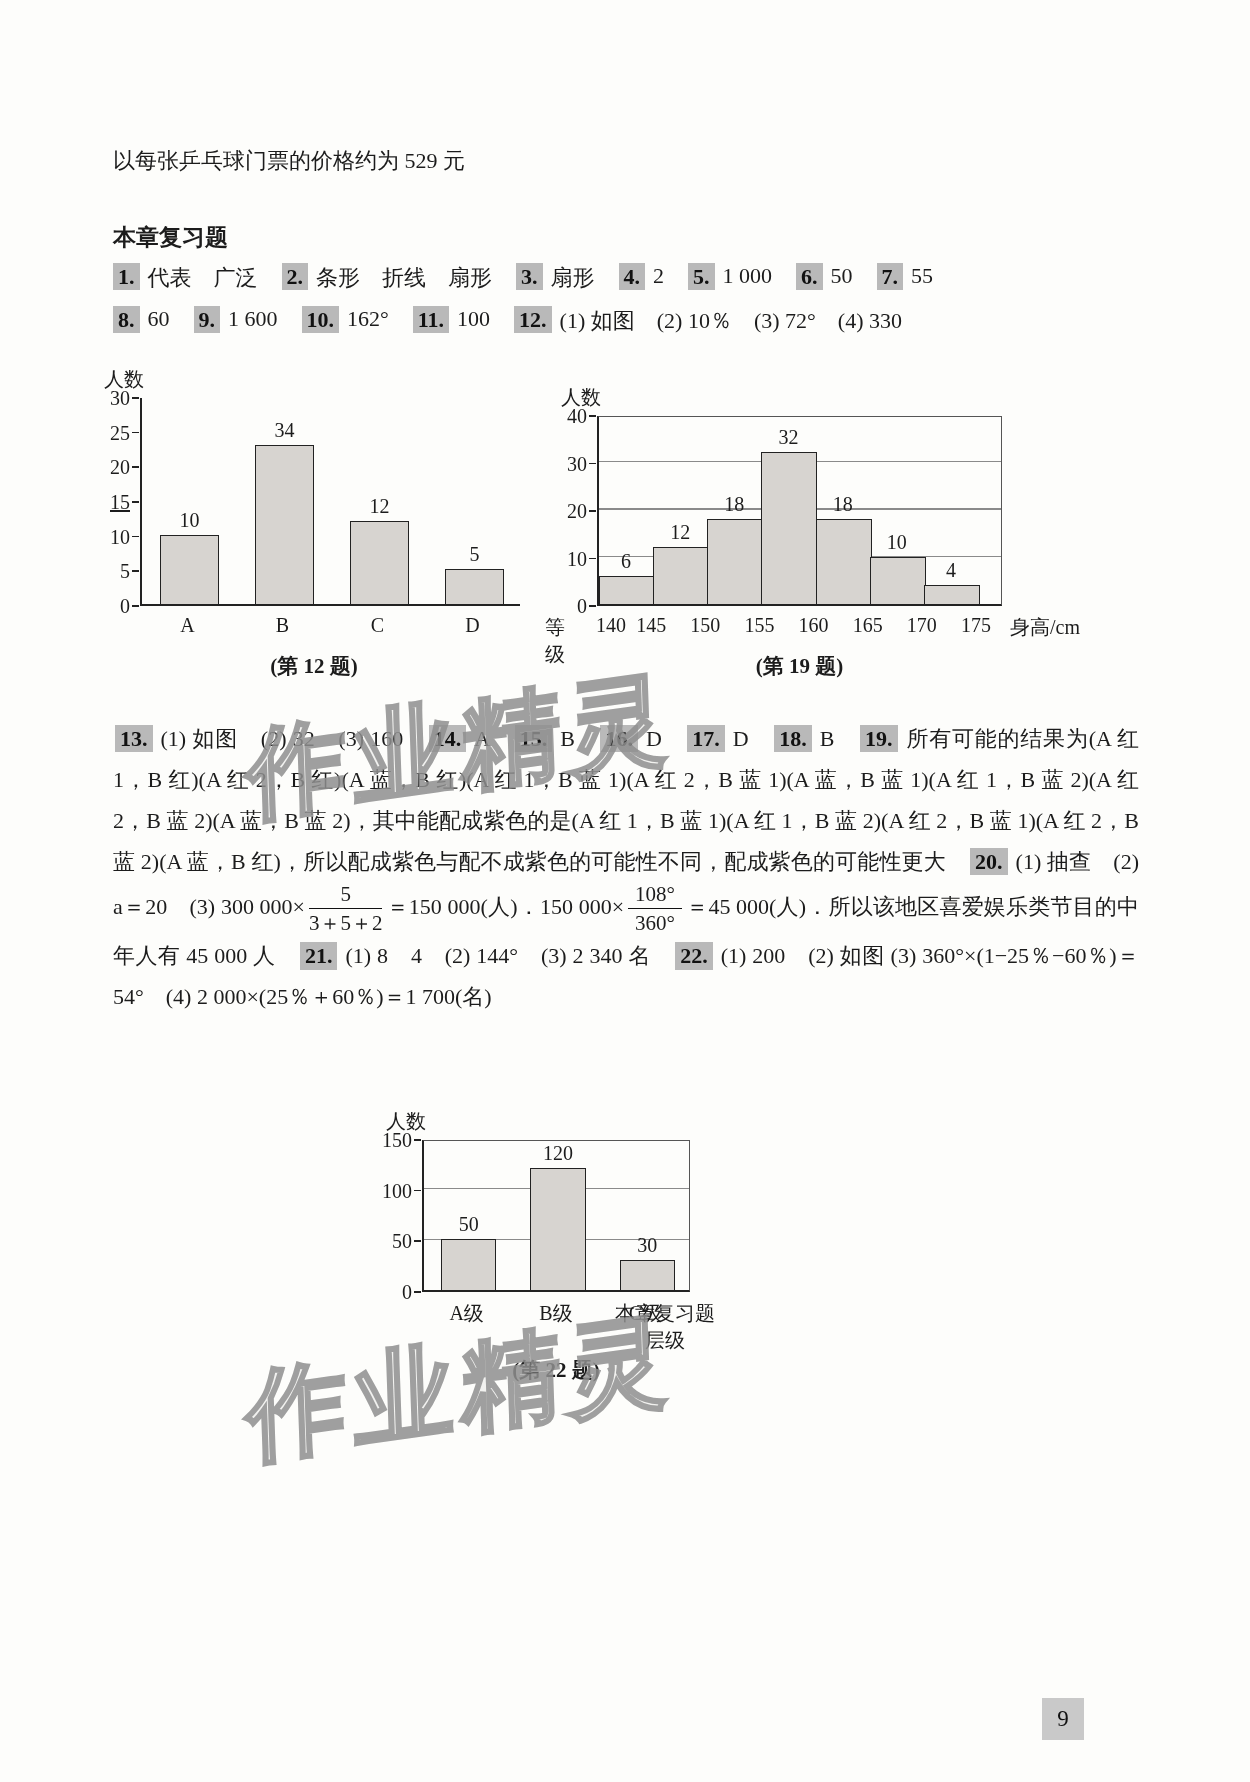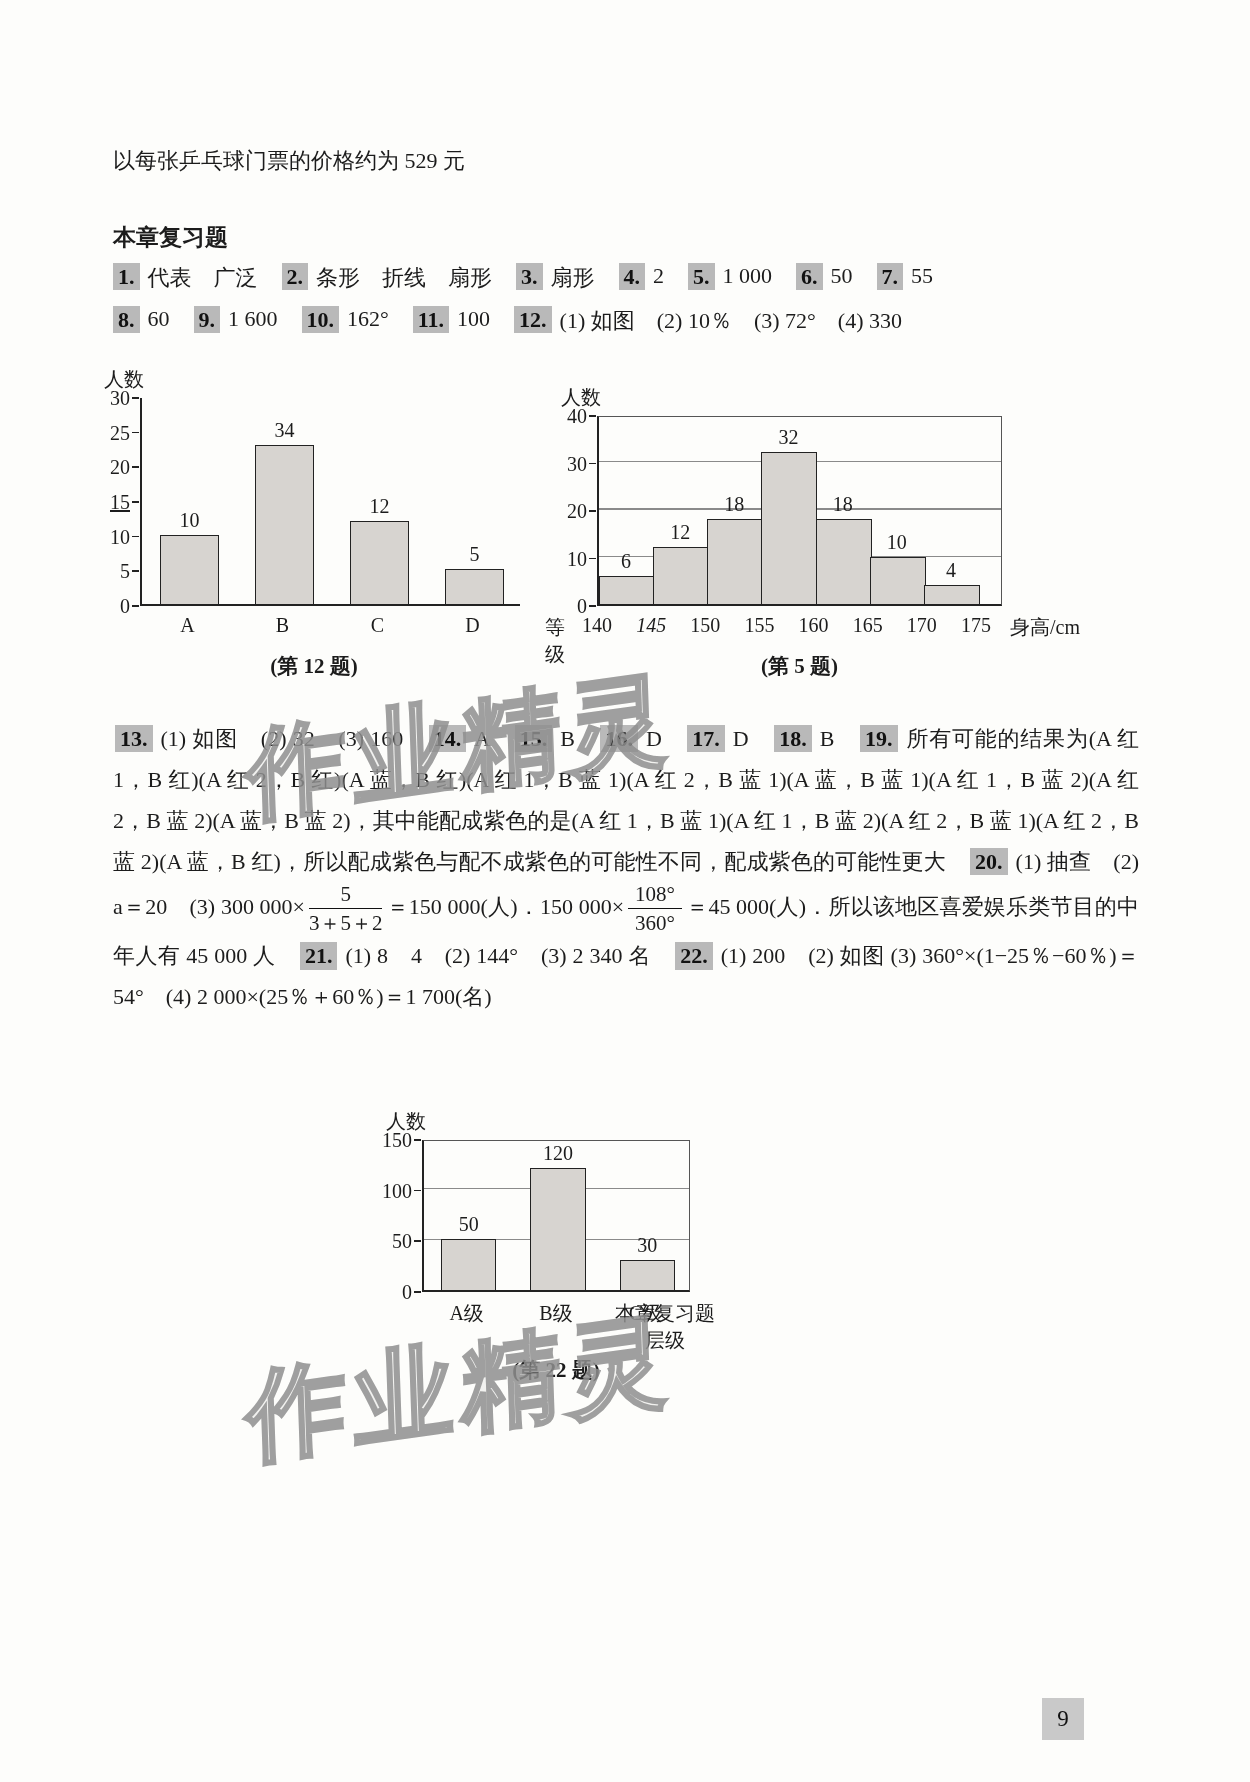--- a/index.html
+++ b/index.html
@@ -141,30 +141,30 @@
       <div class="c-ytick" style="left: -8px; width: 42px; top: 226px;">0</div>
       <div class="c-ymark" style="left: 36px; top: 237px;"></div>
       <div class="c-ytick" style="left: -8px; width: 42px; top: 178.5px;">10</div>
       <div class="c-ymark" style="left: 36px; top: 189.5px;"></div>
       <div class="c-ytick" style="left: -8px; width: 42px; top: 131px;">20</div>
       <div class="c-ymark" style="left: 36px; top: 142px;"></div>
       <div class="c-ytick" style="left: -8px; width: 42px; top: 83.5px;">30</div>
       <div class="c-ymark" style="left: 36px; top: 94.5px;"></div>
       <div class="c-ytick" style="left: -8px; width: 42px; top: 36px;">40</div>
       <div class="c-ymark" style="left: 36px; top: 47px;"></div>
-      <div class="c-xtick" style="left: 18px; width: 52px; top: 246px;">140</div>
-      <div class="c-xtick" style="left: 72.1429px; width: 52px; top: 246px; font-style: italic;">145</div>
+      <div class="c-xtick" style="left: 32px; width: 52px; top: 246px;">140</div>
+      <div class="c-xtick" style="left: 72.1429px; width: 52px; top: 246px;">145</div>
       <div class="c-xtick" style="left: 126.286px; width: 52px; top: 246px;">150</div>
       <div class="c-xtick" style="left: 180.429px; width: 52px; top: 246px;">155</div>
       <div class="c-xtick" style="left: 234.571px; width: 52px; top: 246px;">160</div>
       <div class="c-xtick" style="left: 288.714px; width: 52px; top: 246px;">165</div>
       <div class="c-xtick" style="left: 342.857px; width: 52px; top: 246px;">170</div>
       <div class="c-xtick" style="left: 397px; width: 52px; top: 246px;">175</div>
       <div class="c-xlabel" style="left: 457px; top: 246px;">身高/cm</div>
-      <div class="c-caption" style="left: 44px; width: 405px; top: 284px;">(第 5 题)</div>
+      <div class="c-caption" style="left: 44px; width: 405px; top: 284px;">(第 19 题)</div>
     </div>
 
   <div class="solution"><span class="badge">13.</span><span>(1) 如图　(2) 32　(3) 160　</span><span class="badge">14.</span><span>A　</span><span class="badge">15.</span><span>B　</span><span class="badge">16.</span><span>D　</span><span class="badge">17.</span><span>D　</span><span class="badge">18.</span><span>B　</span><span class="badge">19.</span><span>所有可能的结果为(A 红 1，B 红)(A 红 2，B 红)(A 蓝，B 红)(A 红 1，B 蓝 1)(A 红 2，B 蓝 1)(A 蓝，B 蓝 1)(A 红 1，B 蓝 2)(A 红 2，B 蓝 2)(A 蓝，B 蓝 2)，其中能配成紫色的是(A 红 1，B 蓝 1)(A 红 1，B 蓝 2)(A 红 2，B 蓝 1)(A 红 2，B 蓝 2)(A 蓝，B 红)，所以配成紫色与配不成紫色的可能性不同，配成紫色的可能性更大　</span><span class="badge">20.</span><span>(1) 抽查　(2) a＝20　(3) 300 000×</span><span class="frac"><span class="top">5</span><span class="bot">3＋5＋2</span></span><span>＝150 000(人)．150 000×</span><span class="frac"><span class="top">108°</span><span class="bot">360°</span></span><span>＝45 000(人)．所以该地区喜爱娱乐类节目的中年人有 45 000 人　</span><span class="badge">21.</span><span>(1) 8　4　(2) 144°　(3) 2 340 名　</span><span class="badge">22.</span><span>(1) 200　(2) 如图 (3) 360°×(1−25％−60％)＝54°　(4) 2 000×(25％＋60％)＝1 700(名)</span></div>
 
   <div class="chart chart-q22">
       <div class="c-ylabel" style="left: 26px; top: 23px;">人数</div>
       <div class="c-plot boxed" style="left: 62px; top: 55px; width: 268px; height: 152px;">
         <div class="c-grid" style="bottom: 50.0667px;"></div>
         <div class="c-grid" style="bottom: 100.733px;"></div>
         <div class="c-bar" style="left: 16.9733px; width: 55.3867px; height: 50.6667px;"></div>

